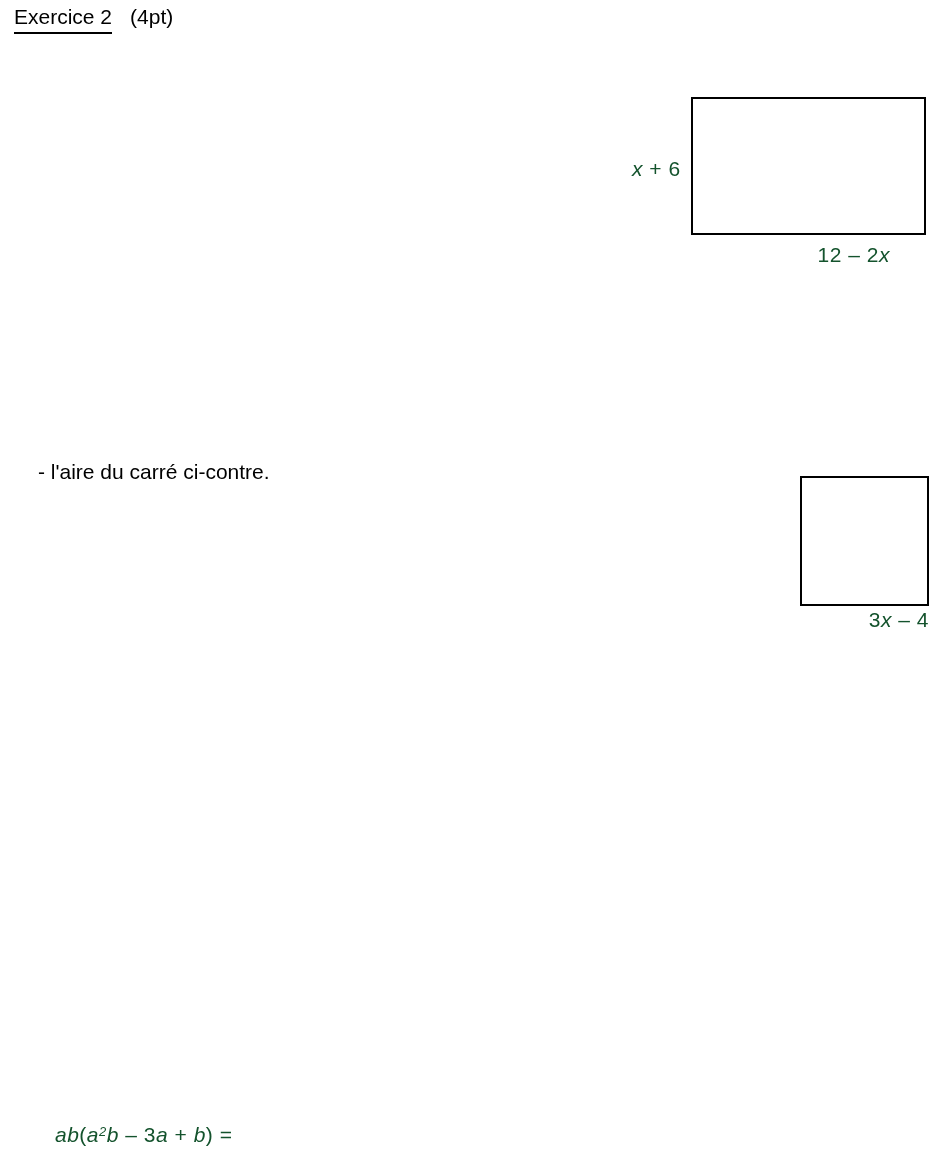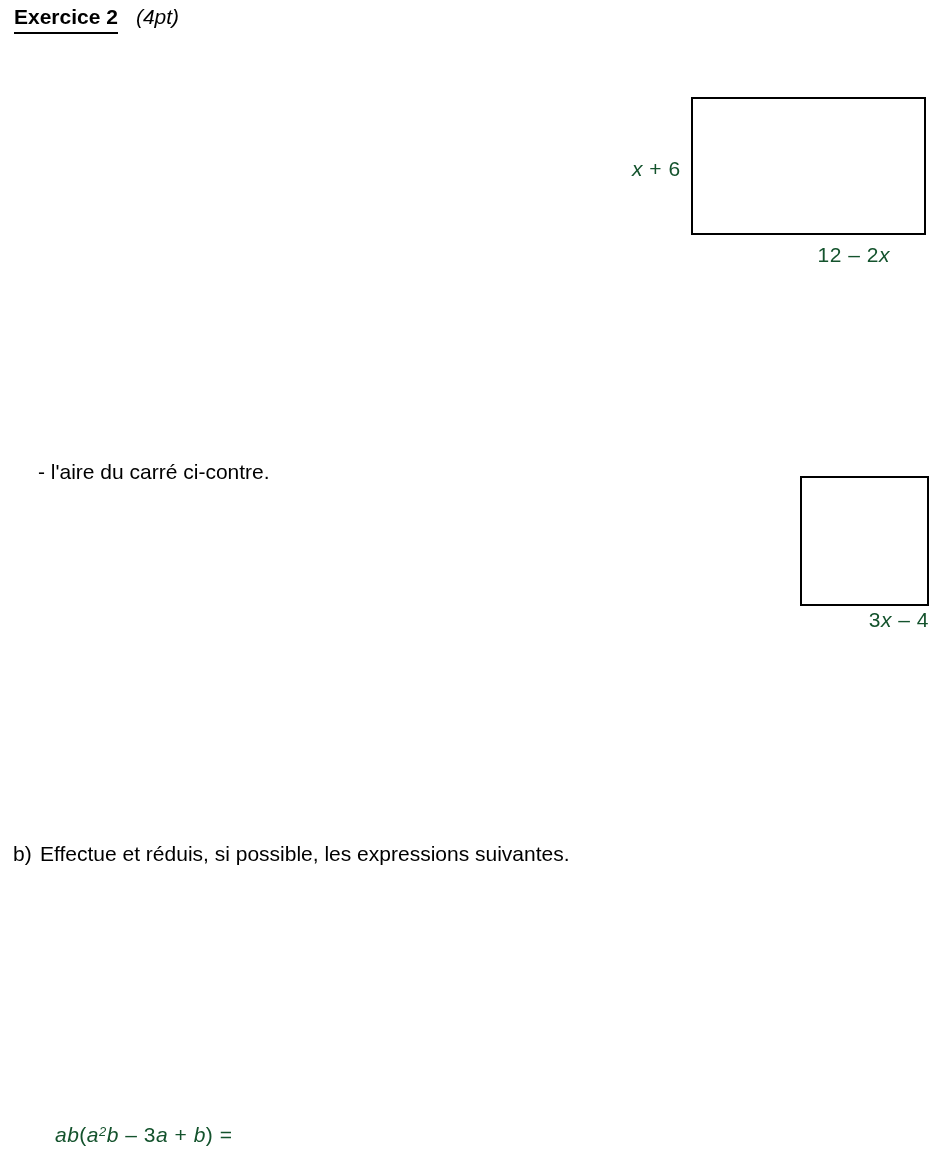--- a/index.html
+++ b/index.html
@@ -14,28 +14,27 @@
   }
   .abs { position: absolute; }
   .line {
     font-size: 21px;
     line-height: 26px;
     white-space: nowrap;
     color: #000;
   }
   .title-line { font-size: 21px; line-height: 26px; white-space: nowrap; }
   .title-underlined {
-    font-weight: bold;
+    font-weight: normal;
     display: inline-block;
     border-bottom: 2px solid #000;
     padding-bottom: 2px;
     text-align: right;
   }
   .points {
-    font-style: italic;
     font-weight: normal;
     margin-left: 18px;
   }
   .item-label { display: inline-block; width: 27px; }
   .shape {
     box-sizing: border-box;
     border: 2px solid #000;
     background: #fff;
   }
   .math {
@@ -65,20 +64,17 @@
 
   <div class="abs shape" style="left:691px; top:97px; width:235px; height:138px;"></div>
   <div class="abs math" style="left:632px; top:156px; width:48px; text-align:right;"><span class="it">x</span><span> + 6</span></div>
   <div class="abs math" style="left:808px; top:242px; width:82px; text-align:right;"><span>12 – 2</span><span class="it">x</span></div>
 
   <div class="abs line" style="left:38px; top:459px;">- l'aire du carré ci-contre.</div>
 
   <div class="abs shape" style="left:800px; top:476px; width:129px; height:130px;"></div>
   <div class="abs math" style="left:800px; top:607px; width:129px; text-align:right;"><span>3</span><span class="it">x</span><span> – 4</span></div>
 
-  <div class="abs line" style="left:13px; top:841px;">
-    <span class="item-label">b)</span><span>Effectue et réduis, si possible, les expressions suivantes.</span>
-  </div>
 
 
   <div class="abs math" style="left:55px; top:1122px;"><span class="it">ab</span><span>(</span><span class="it">a</span><span class="it sup">2</span><span class="it">b</span><span> – 3</span><span class="it">a</span><span> + </span><span class="it">b</span><span>) =</span></div>
 
 </div>
 
 </body></html>

